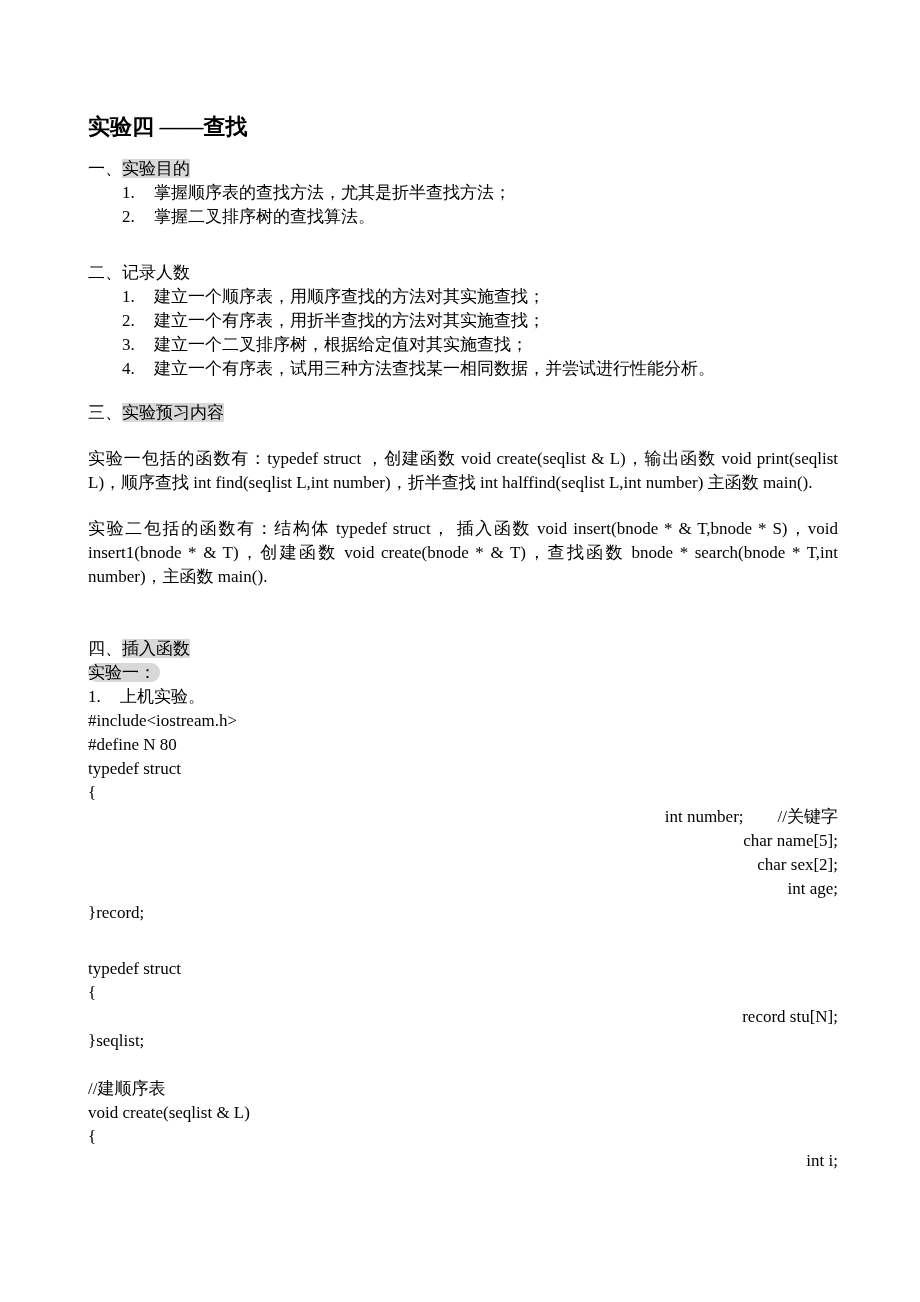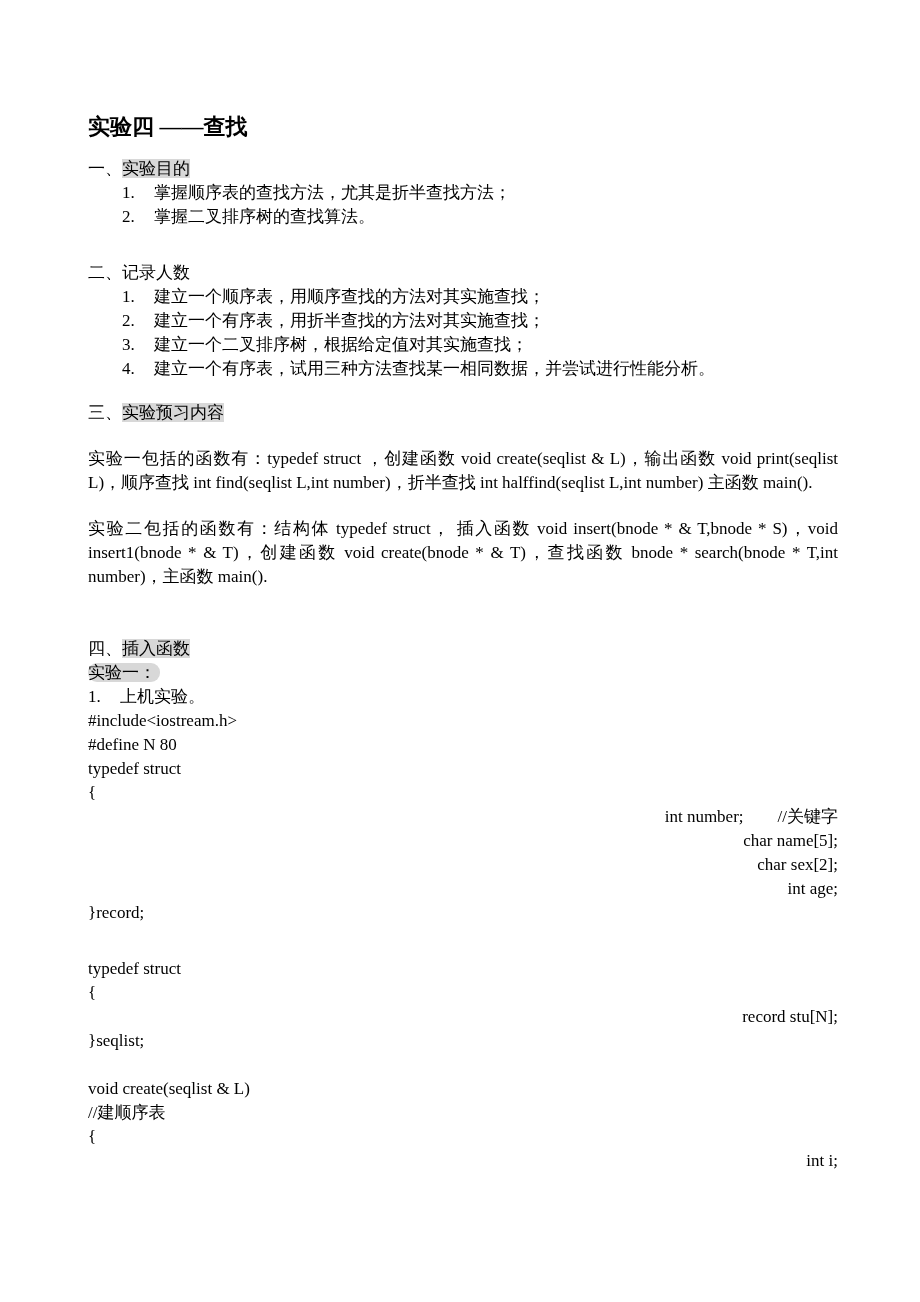--- a/index.html
+++ b/index.html
@@ -112,20 +112,20 @@
       <div class="cl ind">char name[5];</div>
       <div class="cl ind">char sex[2];</div>
       <div class="cl ind">int age;</div>
       <div class="cl">}record;</div>
       <div class="cl blank32"></div>
       <div class="cl">typedef struct</div>
       <div class="cl">{</div>
       <div class="cl ind">record stu[N];</div>
       <div class="cl">}seqlist;</div>
       <div class="cl blank24"></div>
+      <div class="cl">//建顺序表</div>
       <div class="cl">void create(seqlist &amp; L)</div>
-      <div class="cl">//建顺序表</div>
       <div class="cl">{</div>
       <div class="cl ind">int i;</div>
     </div>
 
   </div>
 </div>
 
 </body></html>

